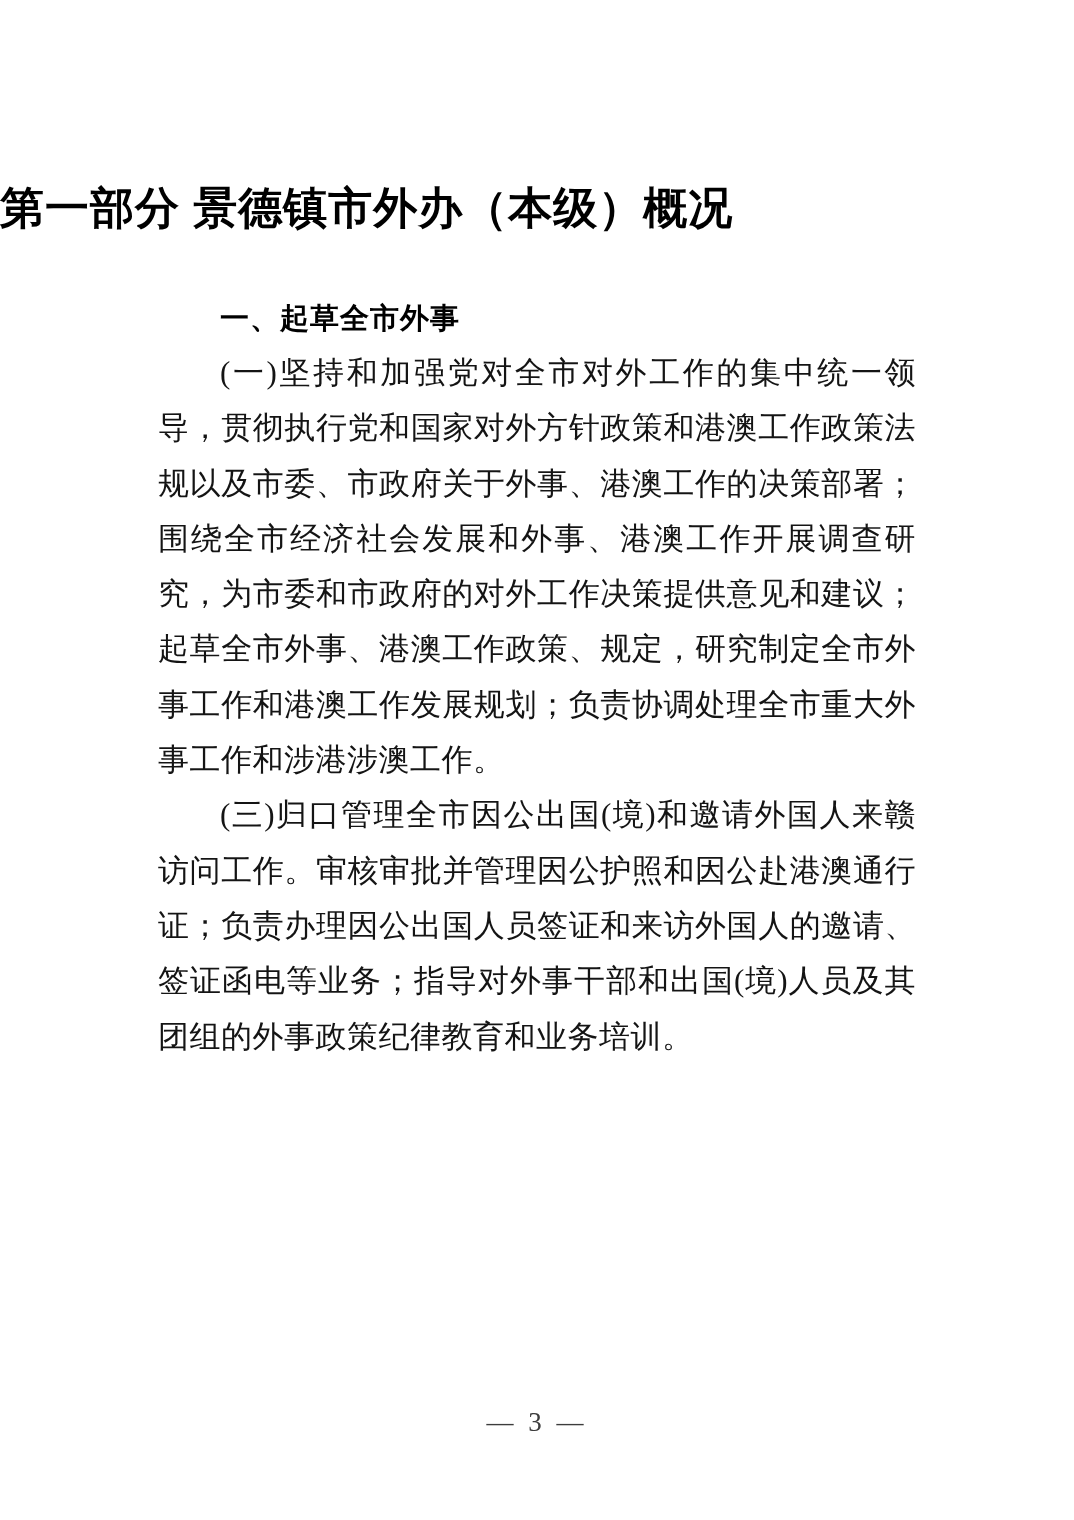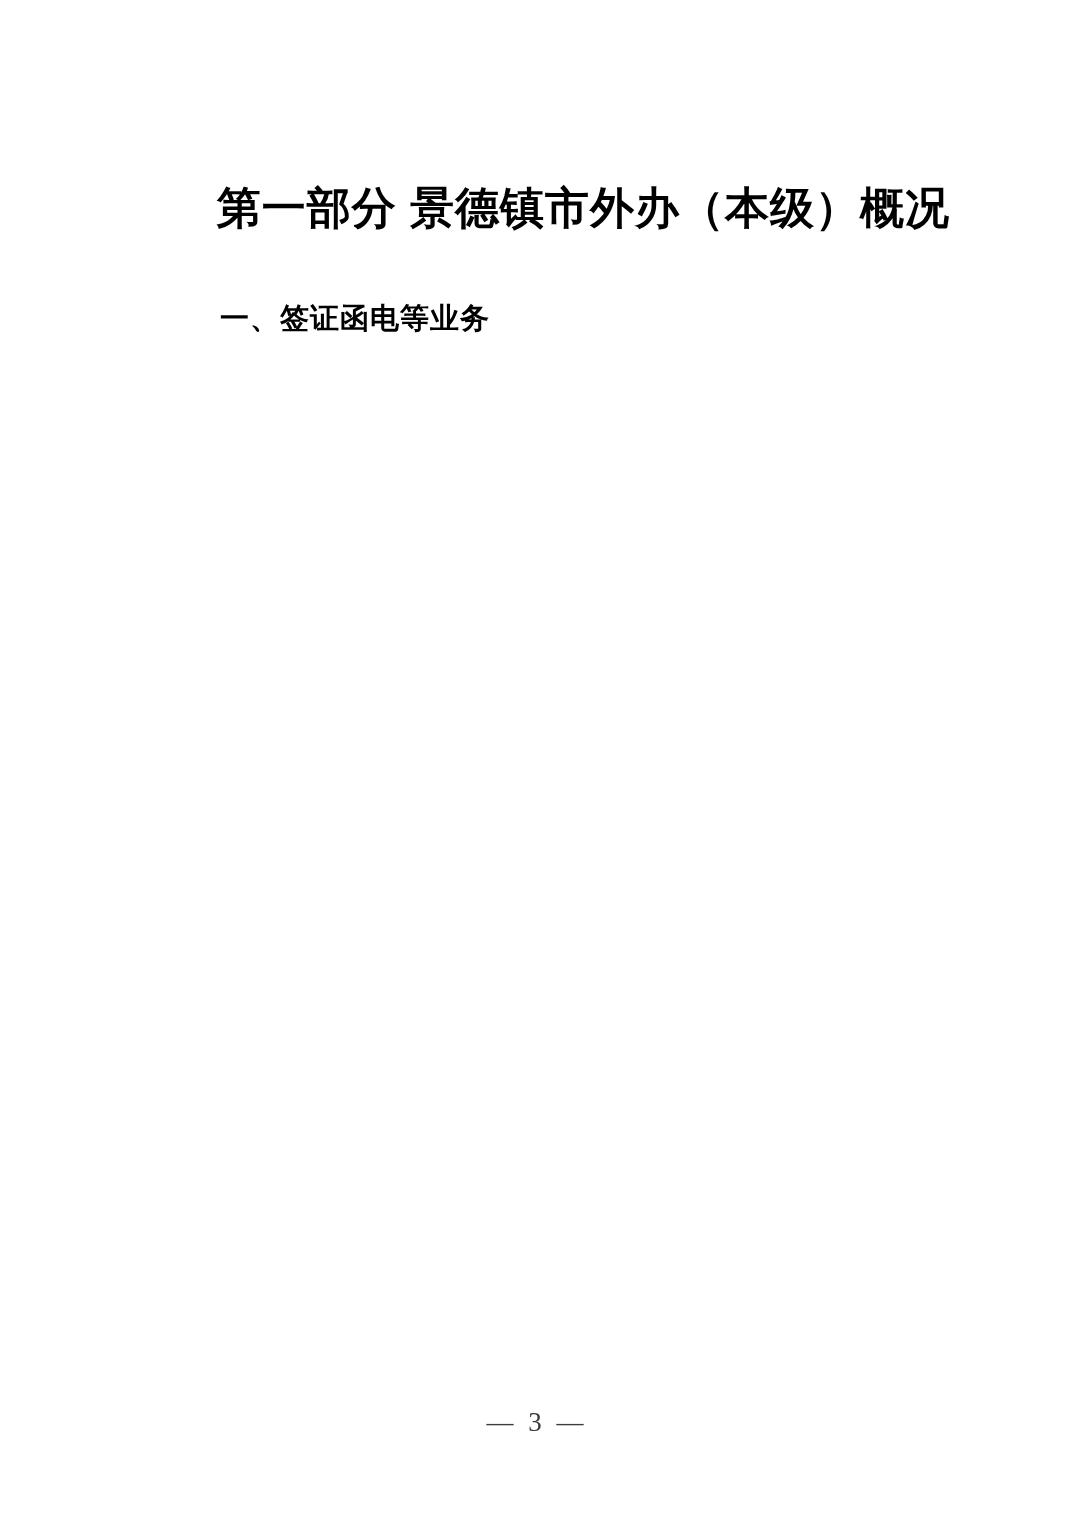--- a/index.html
+++ b/index.html
@@ -13,21 +13,21 @@
     height: 1520px;
     overflow: hidden;
     font-family: "Liberation Serif", "DejaVu Serif", serif;
     color: #111111;
   }
   .doc-title {
     position: absolute;
     top: 180px;
     left: 0;
     width: 950px;
-    text-align: right;
+    text-align: left;
     font-family: "Liberation Sans", "DejaVu Sans", sans-serif;
     font-weight: bold;
     font-size: 44px;
     line-height: 56px;
     letter-spacing: 1px;
     color: #000000;
     white-space: nowrap;
   }
   .section-heading {
     position: absolute;
@@ -68,18 +68,20 @@
     line-height: 34px;
     color: #3c3c3c;
     letter-spacing: 4px;
   }
 </style>
 </head>
 <body>
 
 <div class="doc-title">第一部分 景德镇市外办（本级）概况</div>
 
-<div class="section-heading">一、签证函电等业务</div>
+<div class="section-heading">一、起草全市外事</div>
 
 <div class="body-text">
+  <p>(一)坚持和加强党对全市对外工作的集中统一领导，贯彻执行党和国家对外方针政策和港澳工作政策法规以及市委、市政府关于外事、港澳工作的决策部署；围绕全市经济社会发展和外事、港澳工作开展调查研究，为市委和市政府的对外工作决策提供意见和建议；起草全市外事、港澳工作政策、规定，研究制定全市外事工作和港澳工作发展规划；负责协调处理全市重大外事工作和涉港涉澳工作。</p>
+  <p>(三)归口管理全市因公出国(境)和邀请外国人来赣访问工作。审核审批并管理因公护照和因公赴港澳通行证；负责办理因公出国人员签证和来访外国人的邀请、签证函电等业务；指导对外事干部和出国(境)人员及其团组的外事政策纪律教育和业务培训。</p>
 </div>
 
 <div class="page-footer">— 3 —</div>
 
 </body></html>

